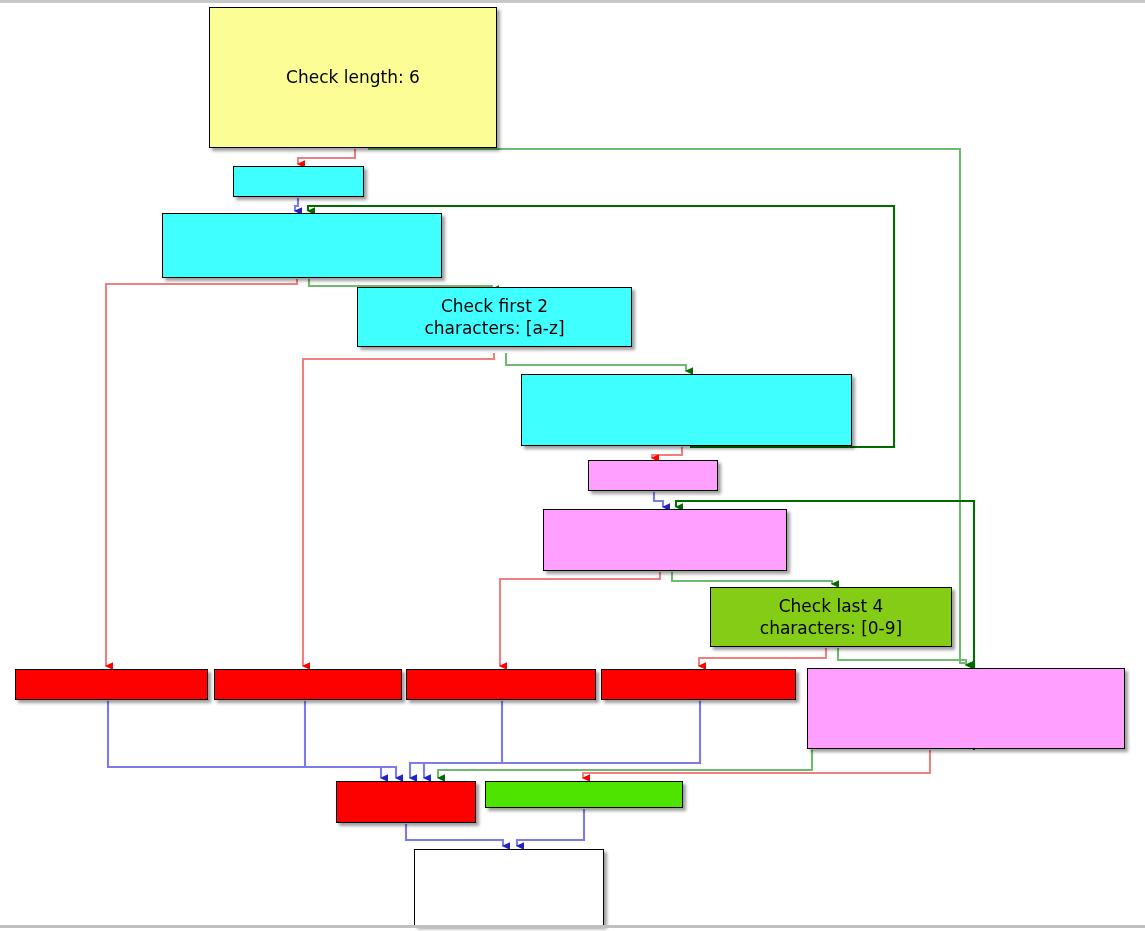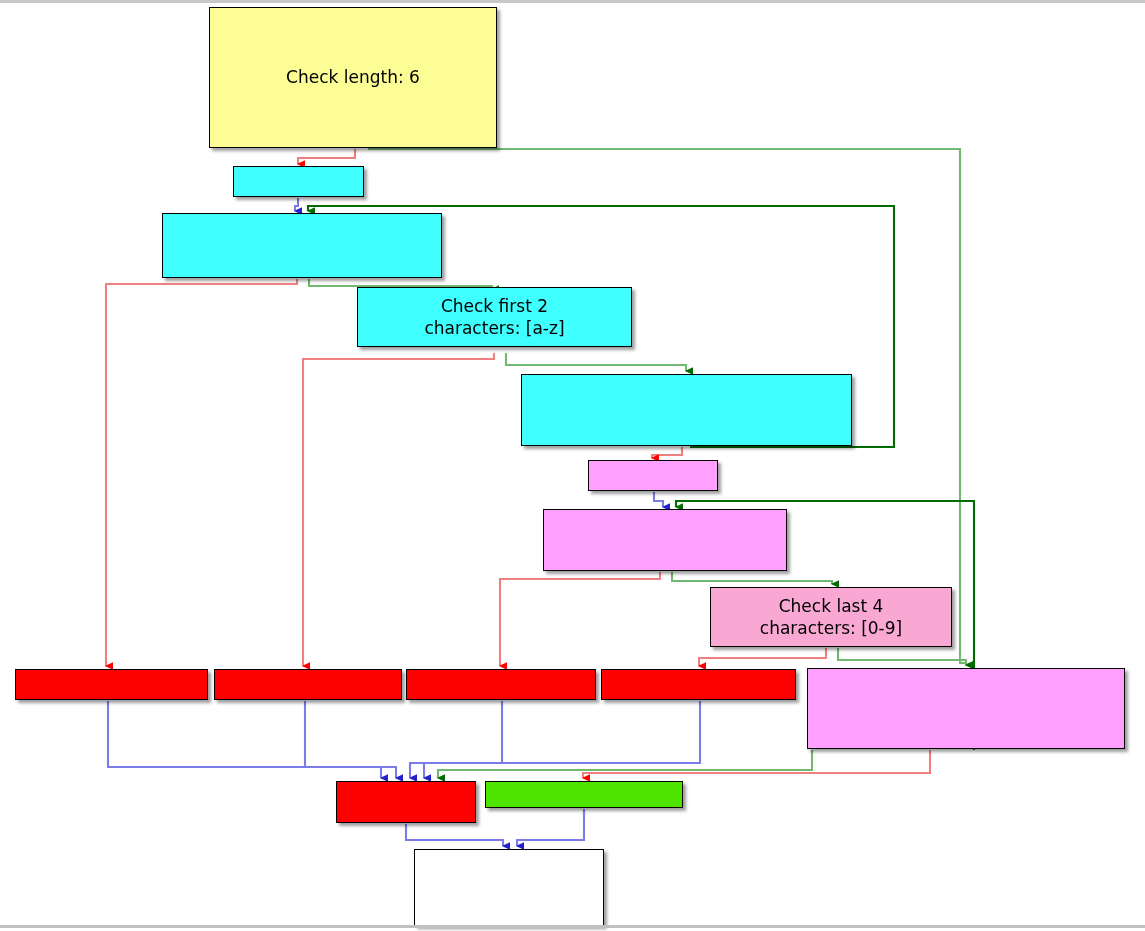--- a/index.html
+++ b/index.html
@@ -144,21 +144,21 @@
       </div>
       <div class="node" style="left: 521px; top: 371px; width: 331px; height: 72px; background: rgb(64, 255, 255);">
         <span class="node-label"></span>
       </div>
       <div class="node" style="left: 588px; top: 457px; width: 130px; height: 31px; background: rgb(255, 159, 255);">
         <span class="node-label"></span>
       </div>
       <div class="node" style="left: 543px; top: 506px; width: 244px; height: 62px; background: rgb(255, 159, 255);">
         <span class="node-label"></span>
       </div>
-      <div class="node" style="left: 710px; top: 584px; width: 242px; height: 60px; background: #f9a8d4;">
+      <div class="node" style="left: 710px; top: 584px; width: 242px; height: 60px; background: #84cc16;">
         <span class="node-label">Check last 4
 characters: [0-9]</span>
       </div>
       <div class="node" style="left: 807px; top: 665px; width: 318px; height: 81px; background: rgb(255, 159, 255);">
         <span class="node-label"></span>
       </div>
       <div class="node" style="left: 15px; top: 666px; width: 193px; height: 31px; background: rgb(253, 0, 0);">
         <span class="node-label"></span>
       </div>
       <div class="node" style="left: 214px; top: 666px; width: 188px; height: 31px; background: rgb(253, 0, 0);">

